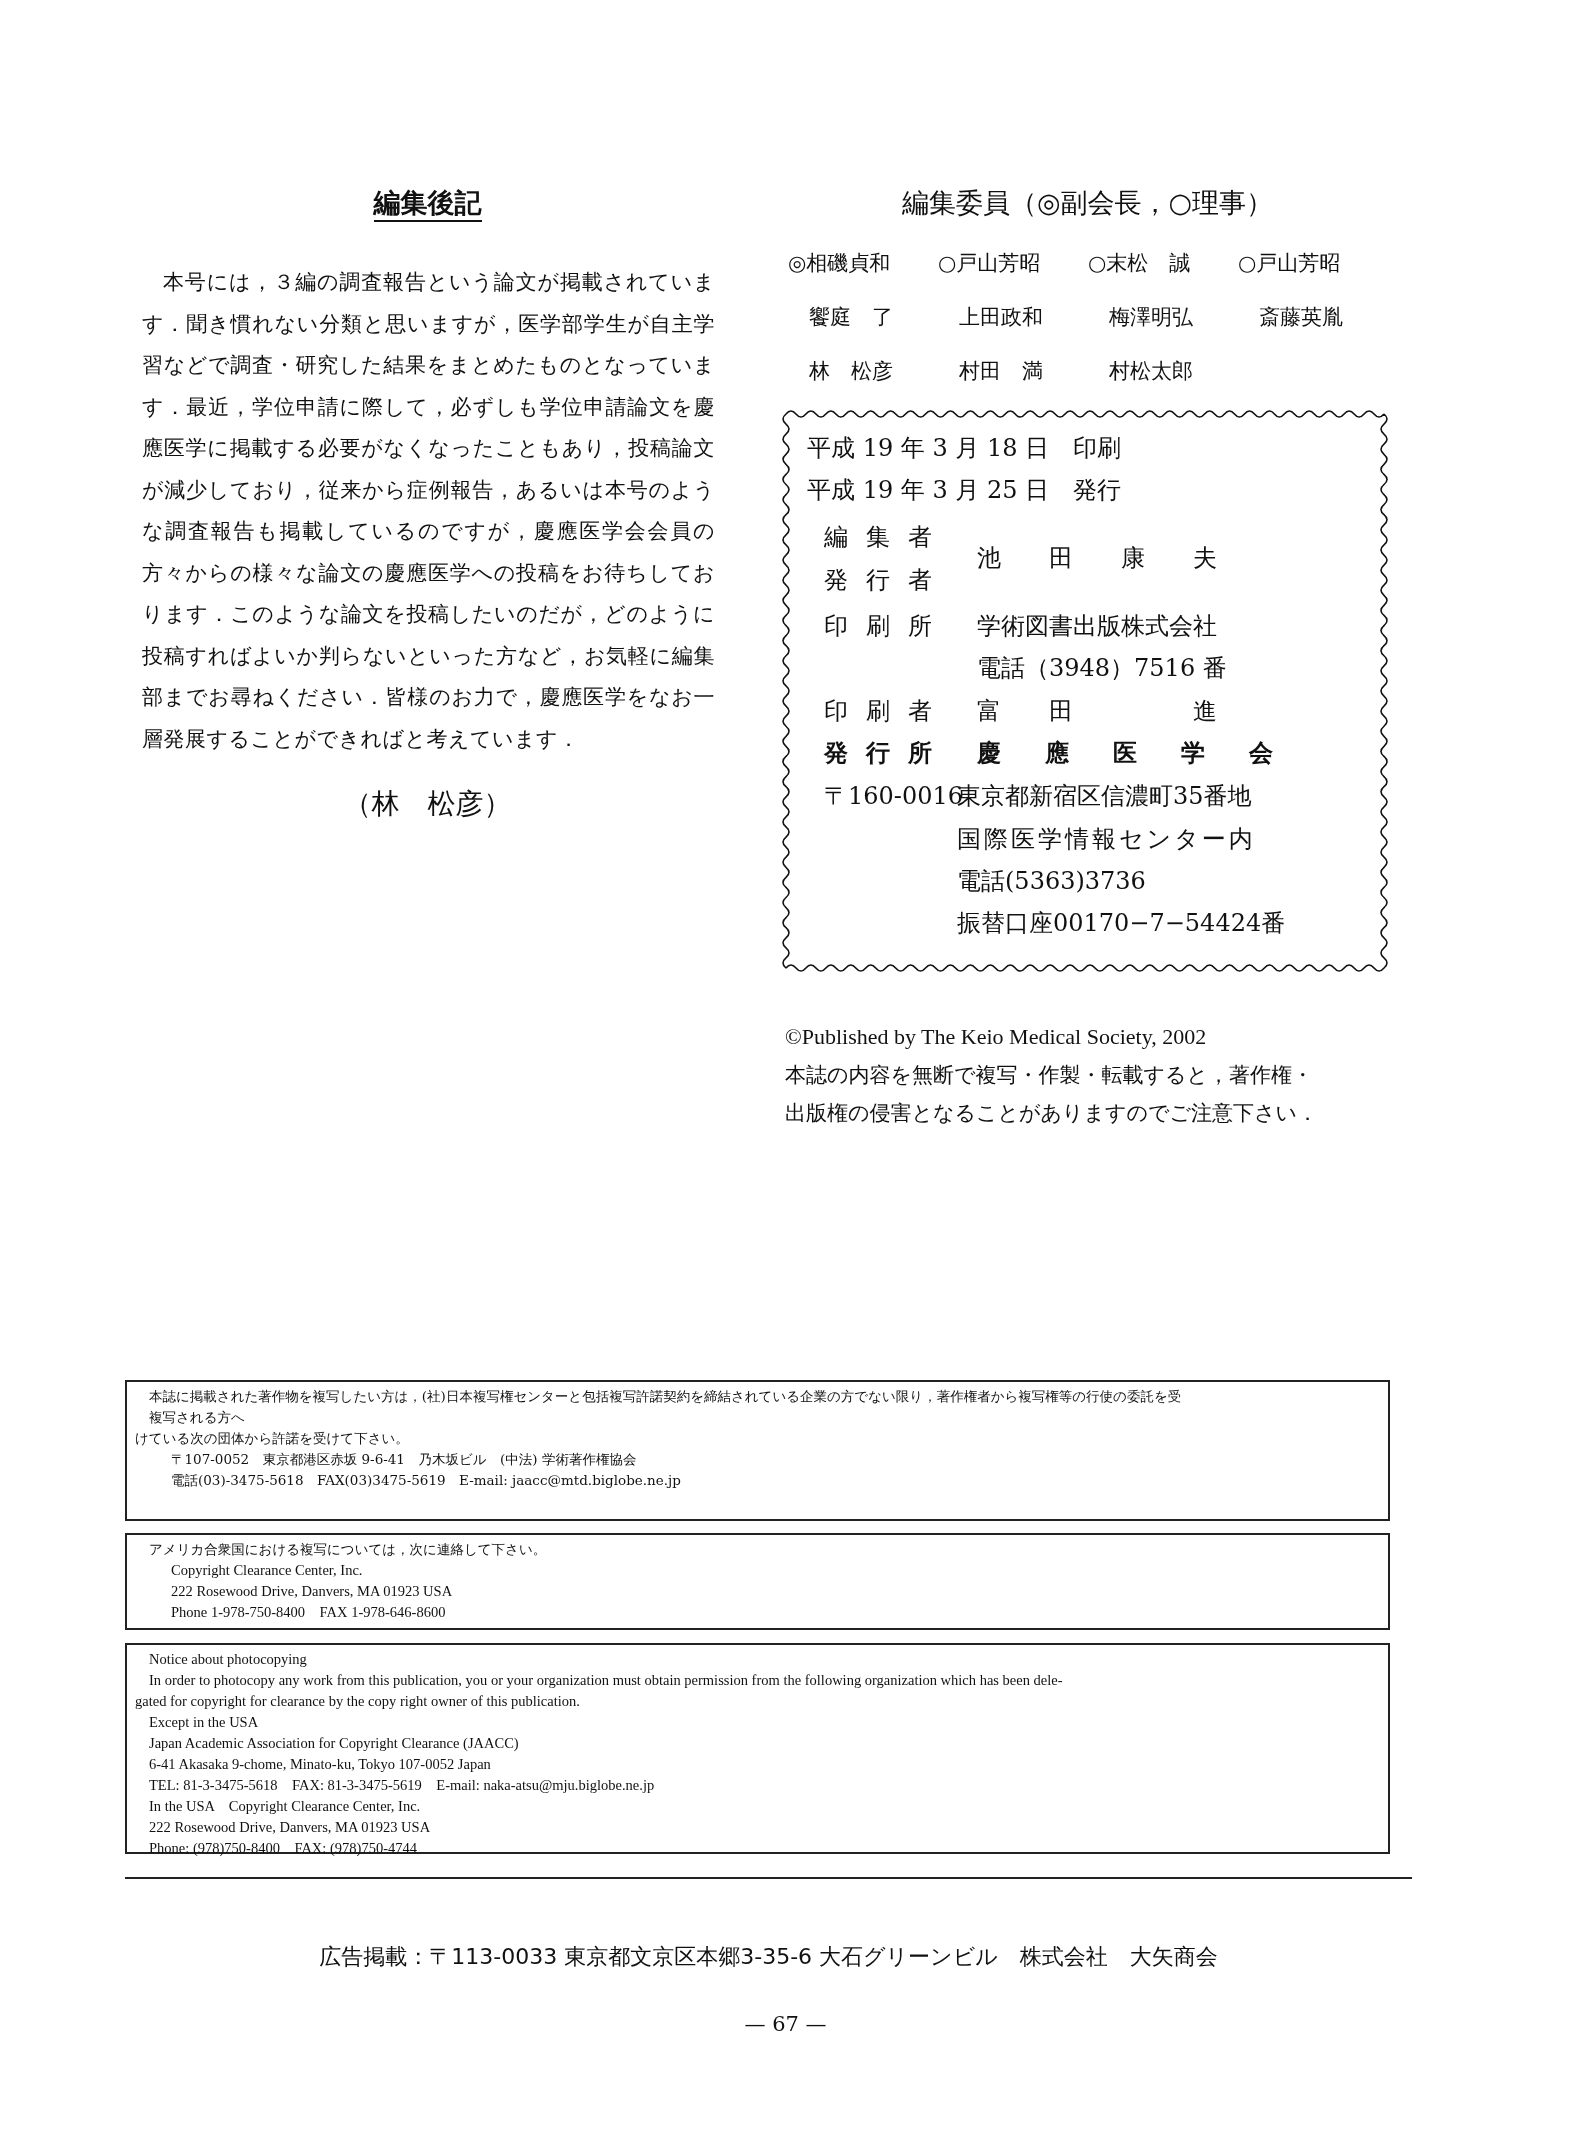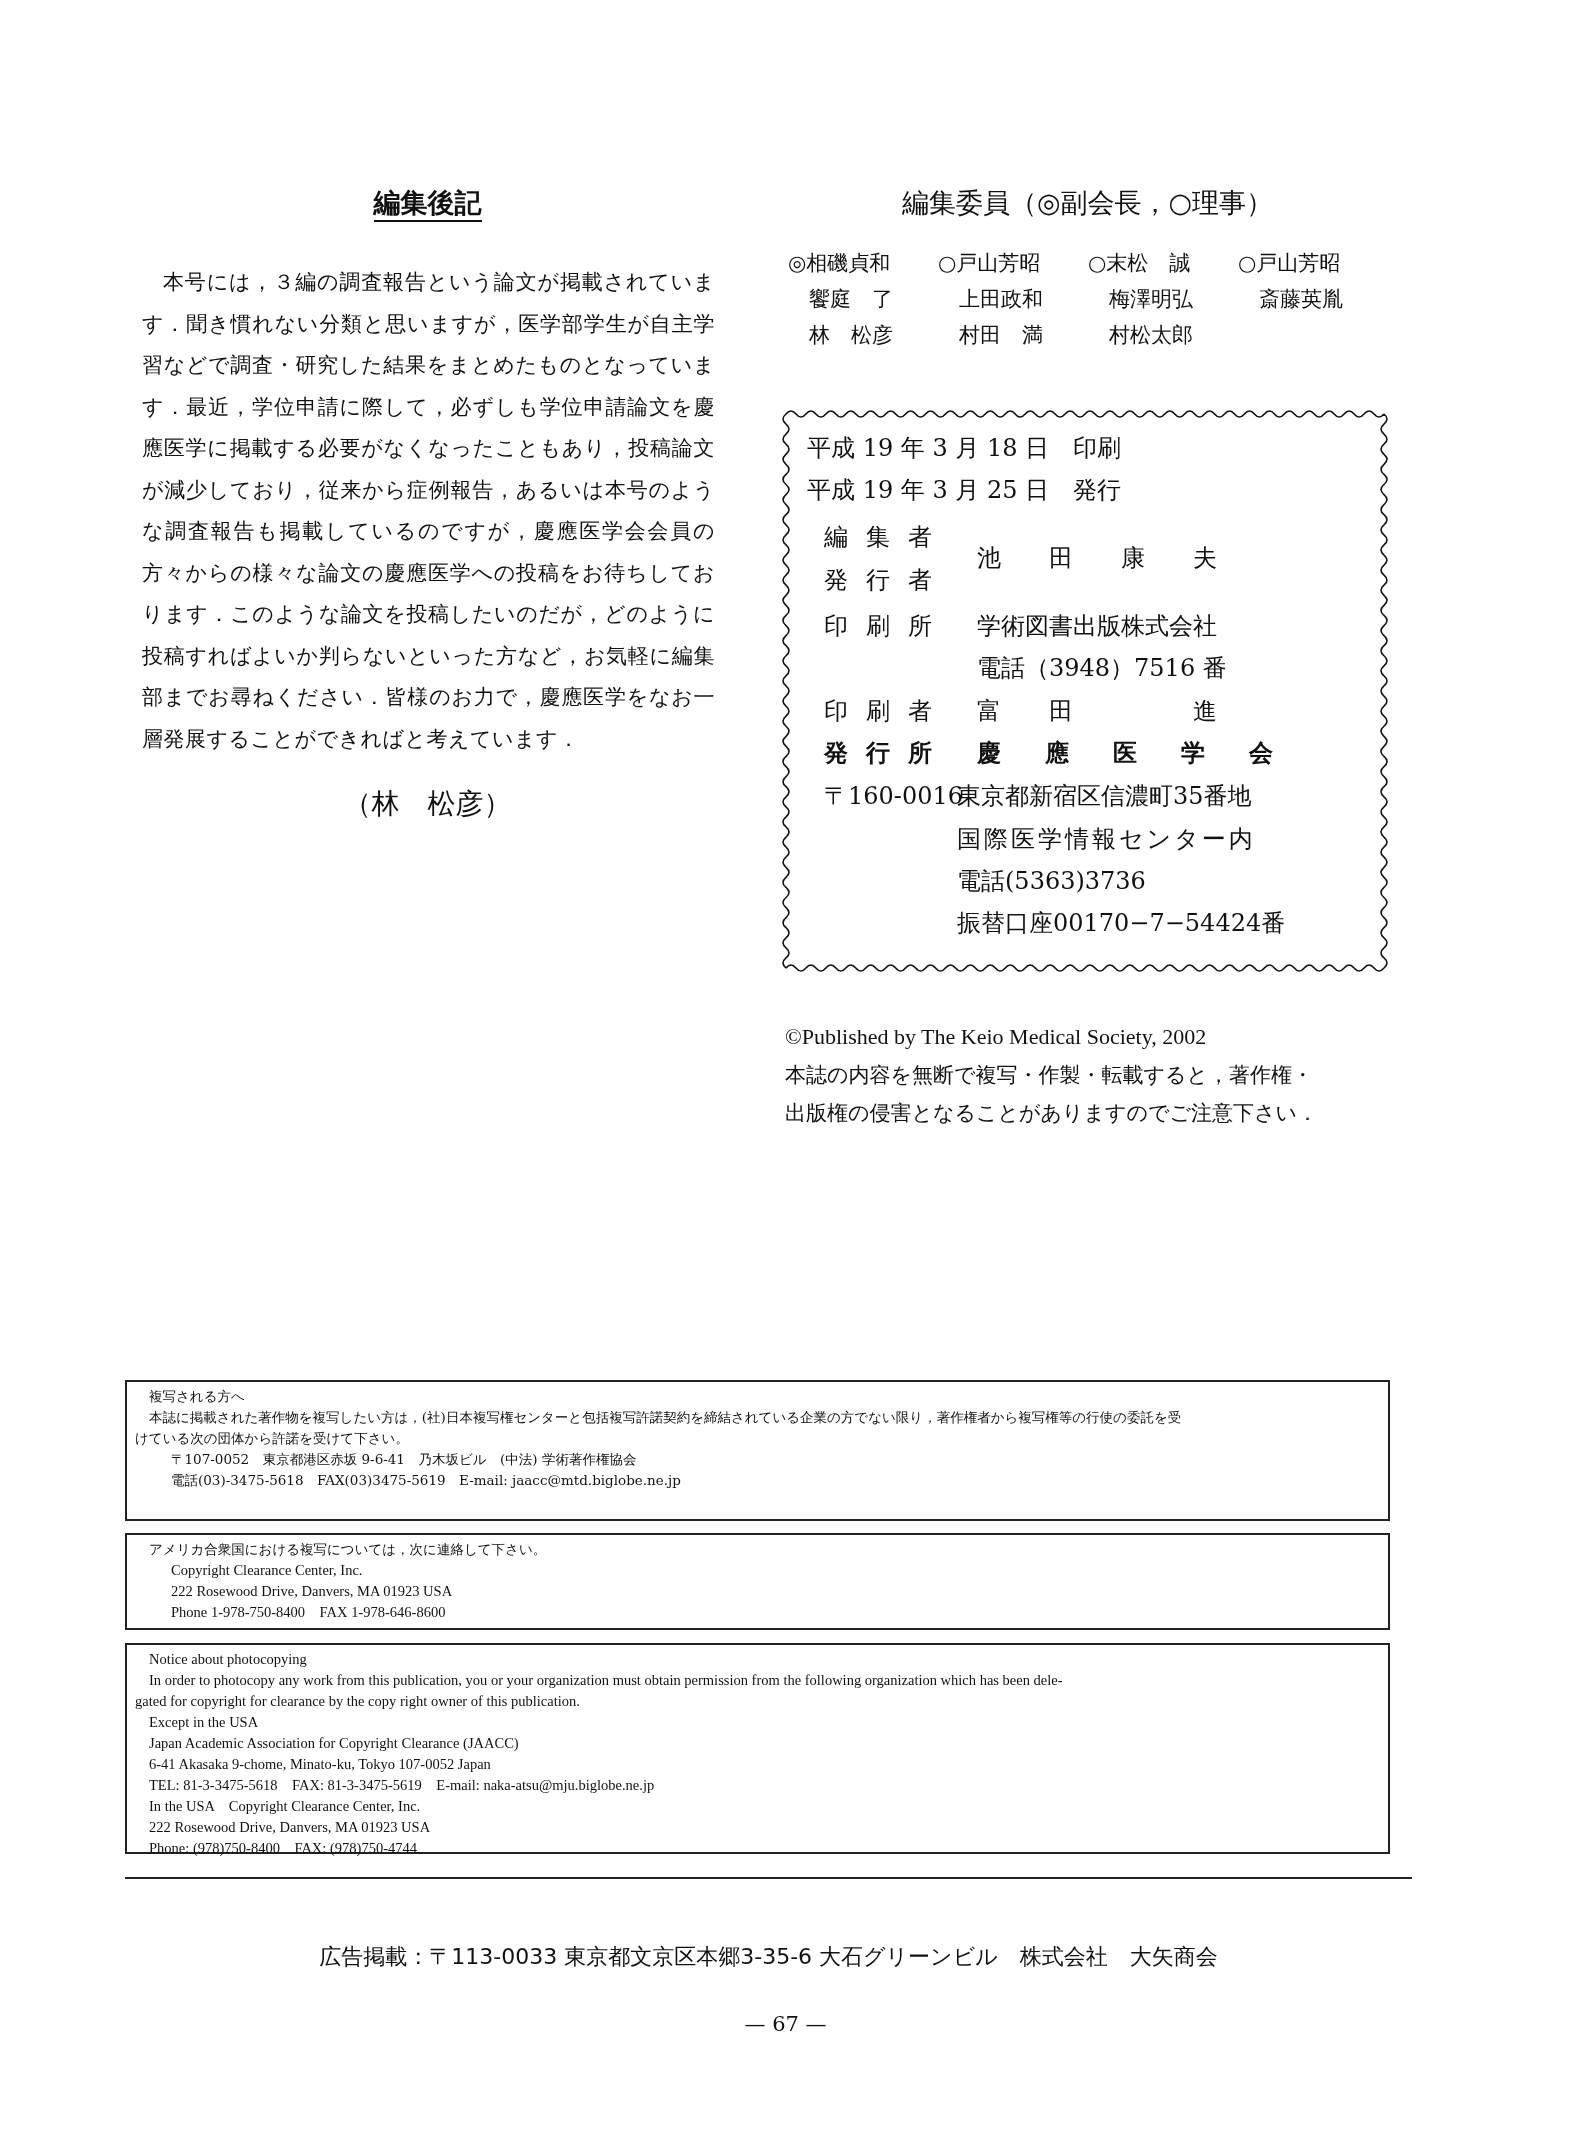--- a/index.html
+++ b/index.html
@@ -11,21 +11,21 @@
      font-family:"DejaVu Sans", sans-serif; font-weight:bold; font-size:27px; }
   #afterword-title span { border-bottom:2px solid #111; padding-bottom:2px; }
   #afterword-body { left:125px; width:607px; top:245px; font-size:21px; line-height:41.5px;
      text-align:justify; letter-spacing:0.5px; }
   #afterword-body p { margin:17px; text-indent:1em; }
   #afterword-sign { left:125px; width:605px; top:785px; text-align:center; font-size:28px; }
   
   #committee-title { left:785px; width:605px; top:185px; text-align:center;
      font-family:"DejaVu Sans", sans-serif; font-weight:normal; font-size:27px; }
   #committee-grid { left:788px; top:246px; width:600px; display:grid;
-     grid-template-columns: 150px 150px 150px 150px; row-gap:2px; font-size:21px; }
+     grid-template-columns: 150px 150px 150px 150px; row-gap:20px; font-size:21px; }
   #committee-grid div { height:34px; line-height:34px; white-space:pre; }
   
   #colophon { left:782px; top:410px; width:606px; height:562px; }
   #colophon svg { position:absolute; left:0; top:0; }
   .colo-row { position:absolute; font-size:24px; white-space:pre; height:40px; line-height:40px; }
   .colo-lab { letter-spacing:18px; }
   .colo-bold { font-family:"DejaVu Sans", sans-serif; font-weight:bold; }
   
   #copyright { left:785px; top:1018px; width:640px; font-size:21px; line-height:38px; }
   #copyright div { white-space:nowrap; }
@@ -89,22 +89,22 @@
   <div class="colo-row" style="left:175px;top:493px">振替口座00170−7−54424番</div>
 </div>
 
 <div id="copyright" class="abs">
   <div class="latin" style="font-size:22px">©Published by The Keio Medical Society, 2002</div>
   <div>本誌の内容を無断で複写・作製・転載すると，著作権・</div>
   <div>出版権の侵害となることがありますのでご注意下さい．</div>
 </div>
 
 <div class="nbox" style="top:1380px;height:141px">
+  <div class="ind">本誌に掲載された著作物を複写したい方は，(社)日本複写権センターと包括複写許諾契約を締結されている企業の方でない限り，著作権者から複写権等の行使の委託を受</div>
   <div class="ind">複写される方へ</div>
-  <div class="ind">本誌に掲載された著作物を複写したい方は，(社)日本複写権センターと包括複写許諾契約を締結されている企業の方でない限り，著作権者から複写権等の行使の委託を受</div>
   <div>けている次の団体から許諾を受けて下さい。</div>
   <div class="ind2">〒107-0052　東京都港区赤坂 9-6-41　乃木坂ビル　(中法) 学術著作権協会</div>
   <div class="ind2">電話(03)-3475-5618　FAX(03)3475-5619　E-mail: jaacc@mtd.biglobe.ne.jp</div>
 </div>
 
 <div class="nbox" style="top:1533px;height:97px">
   <div class="ind">アメリカ合衆国における複写については，次に連絡して下さい。</div>
   <div class="ind2 latin">Copyright Clearance Center, Inc.</div>
   <div class="ind2 latin">222 Rosewood Drive, Danvers, MA 01923 USA</div>
   <div class="ind2 latin">Phone 1-978-750-8400　FAX 1-978-646-8600</div>

